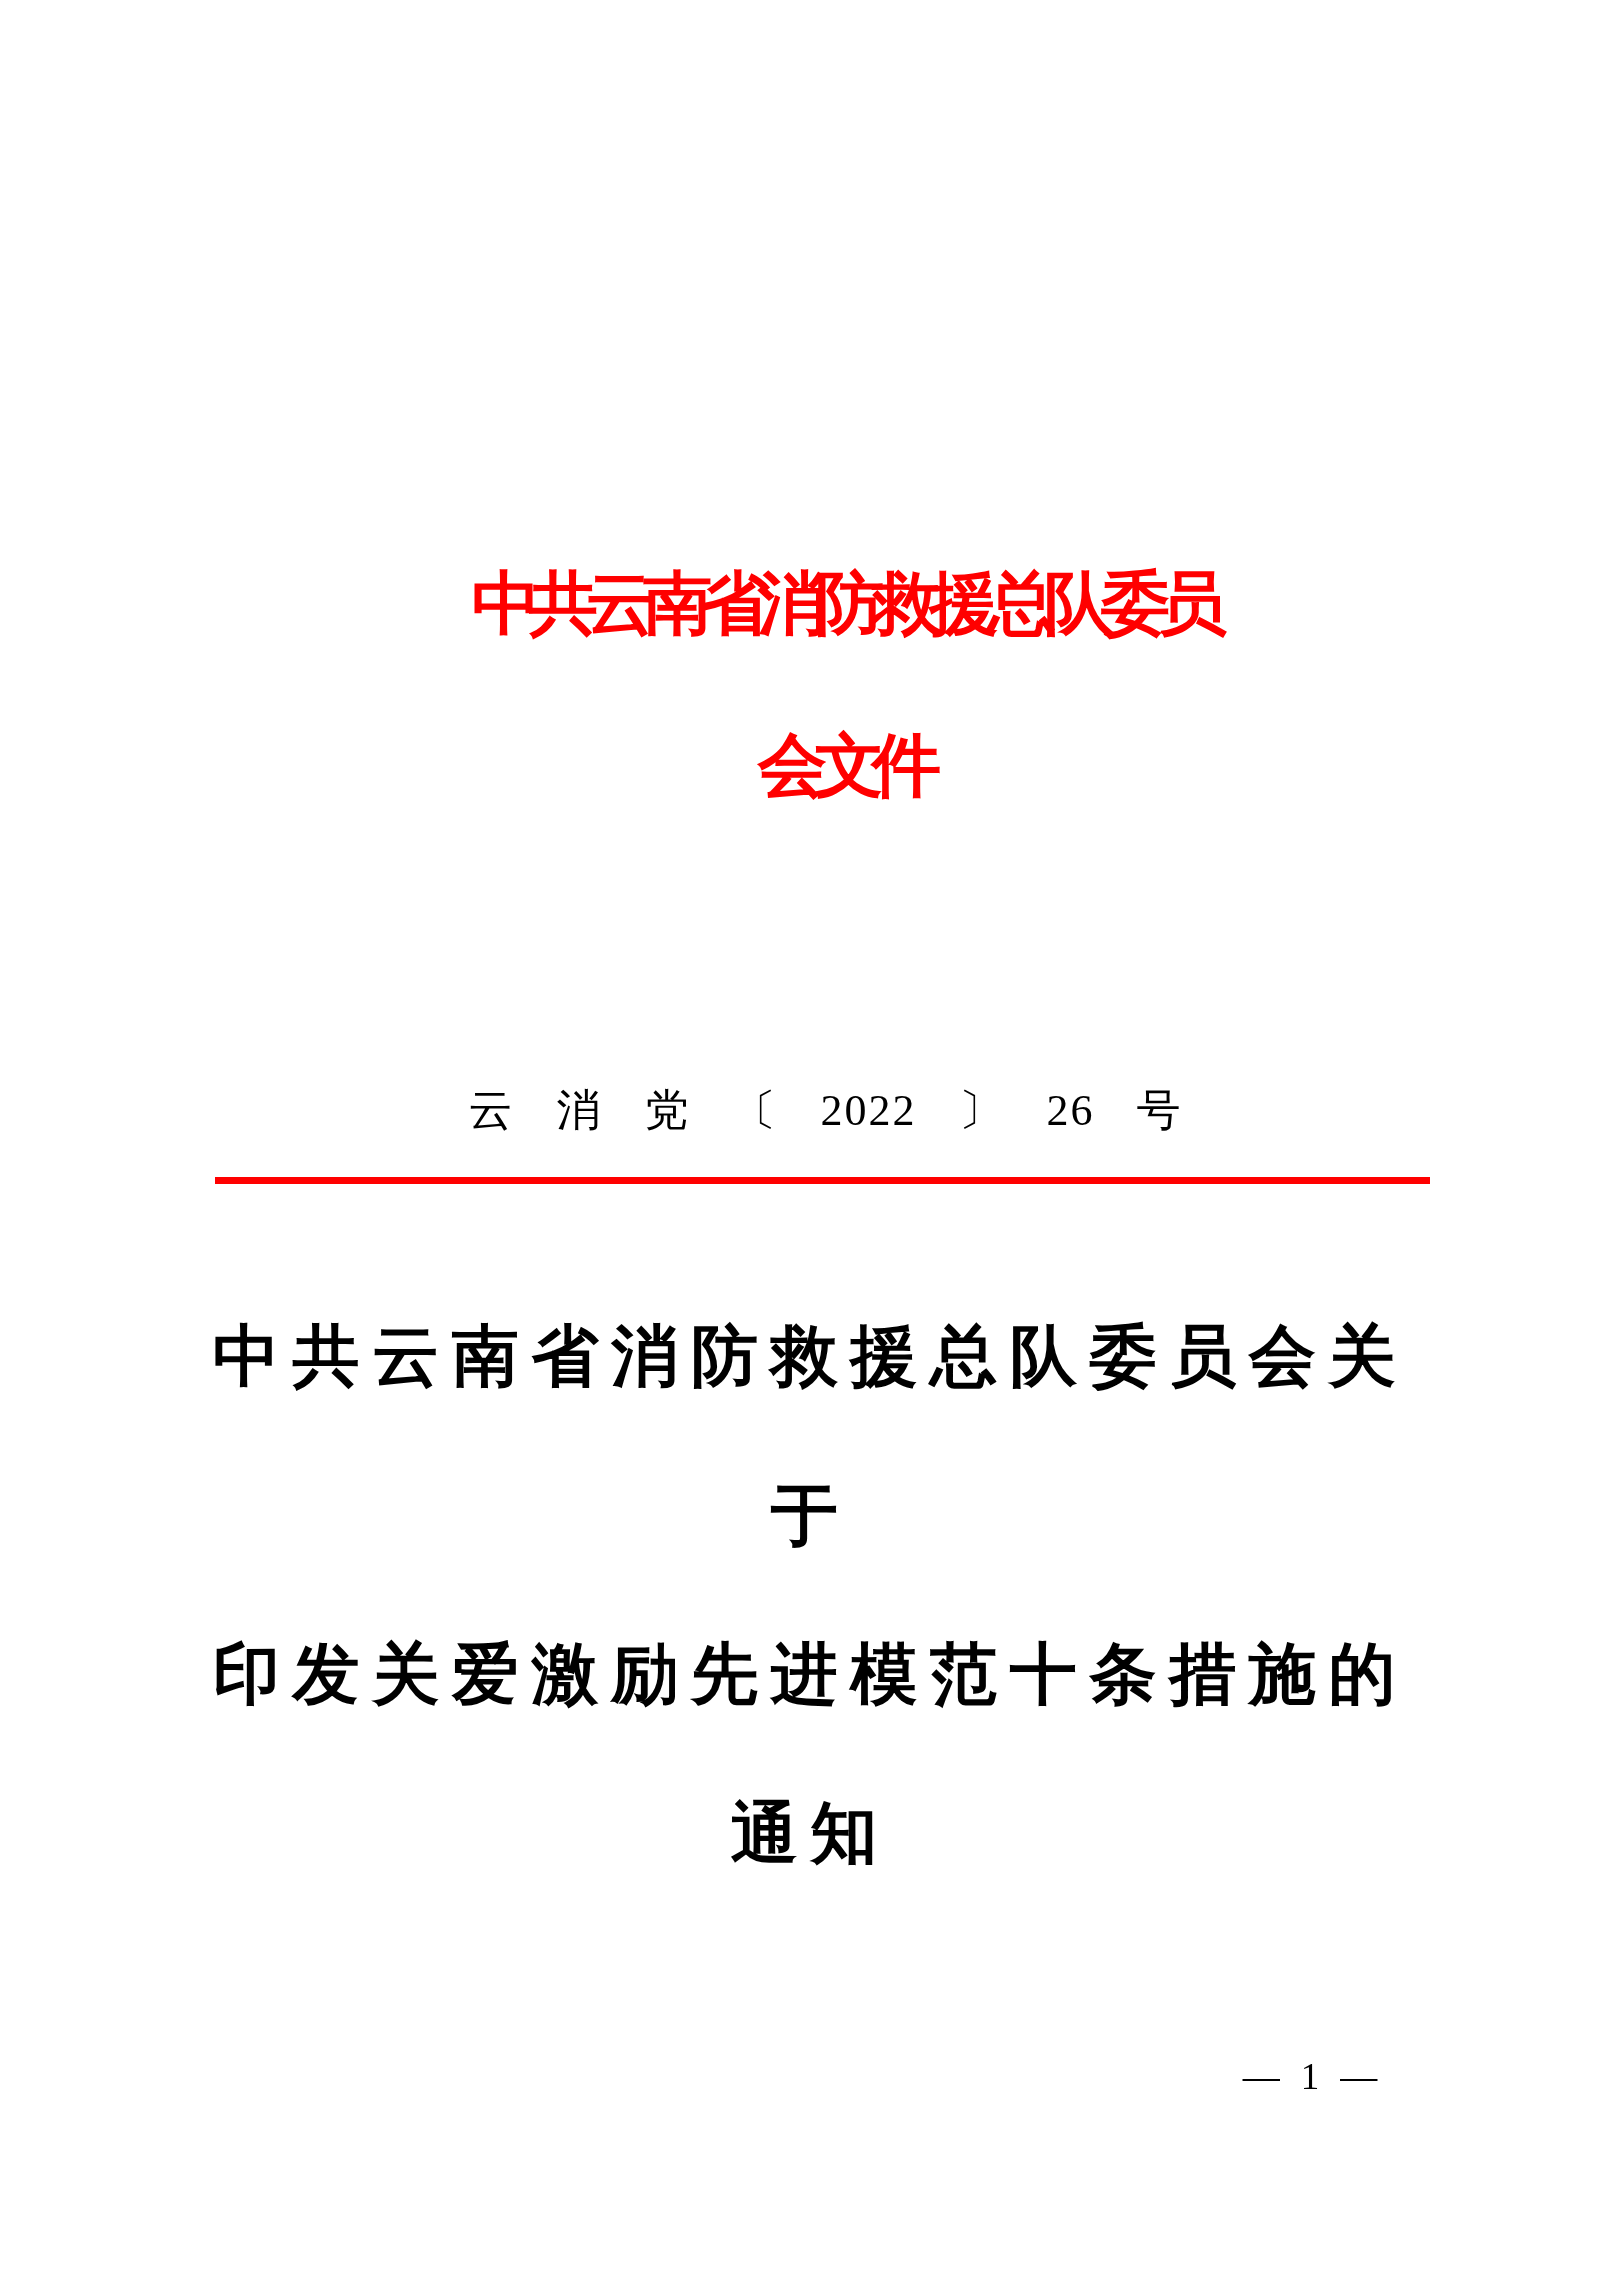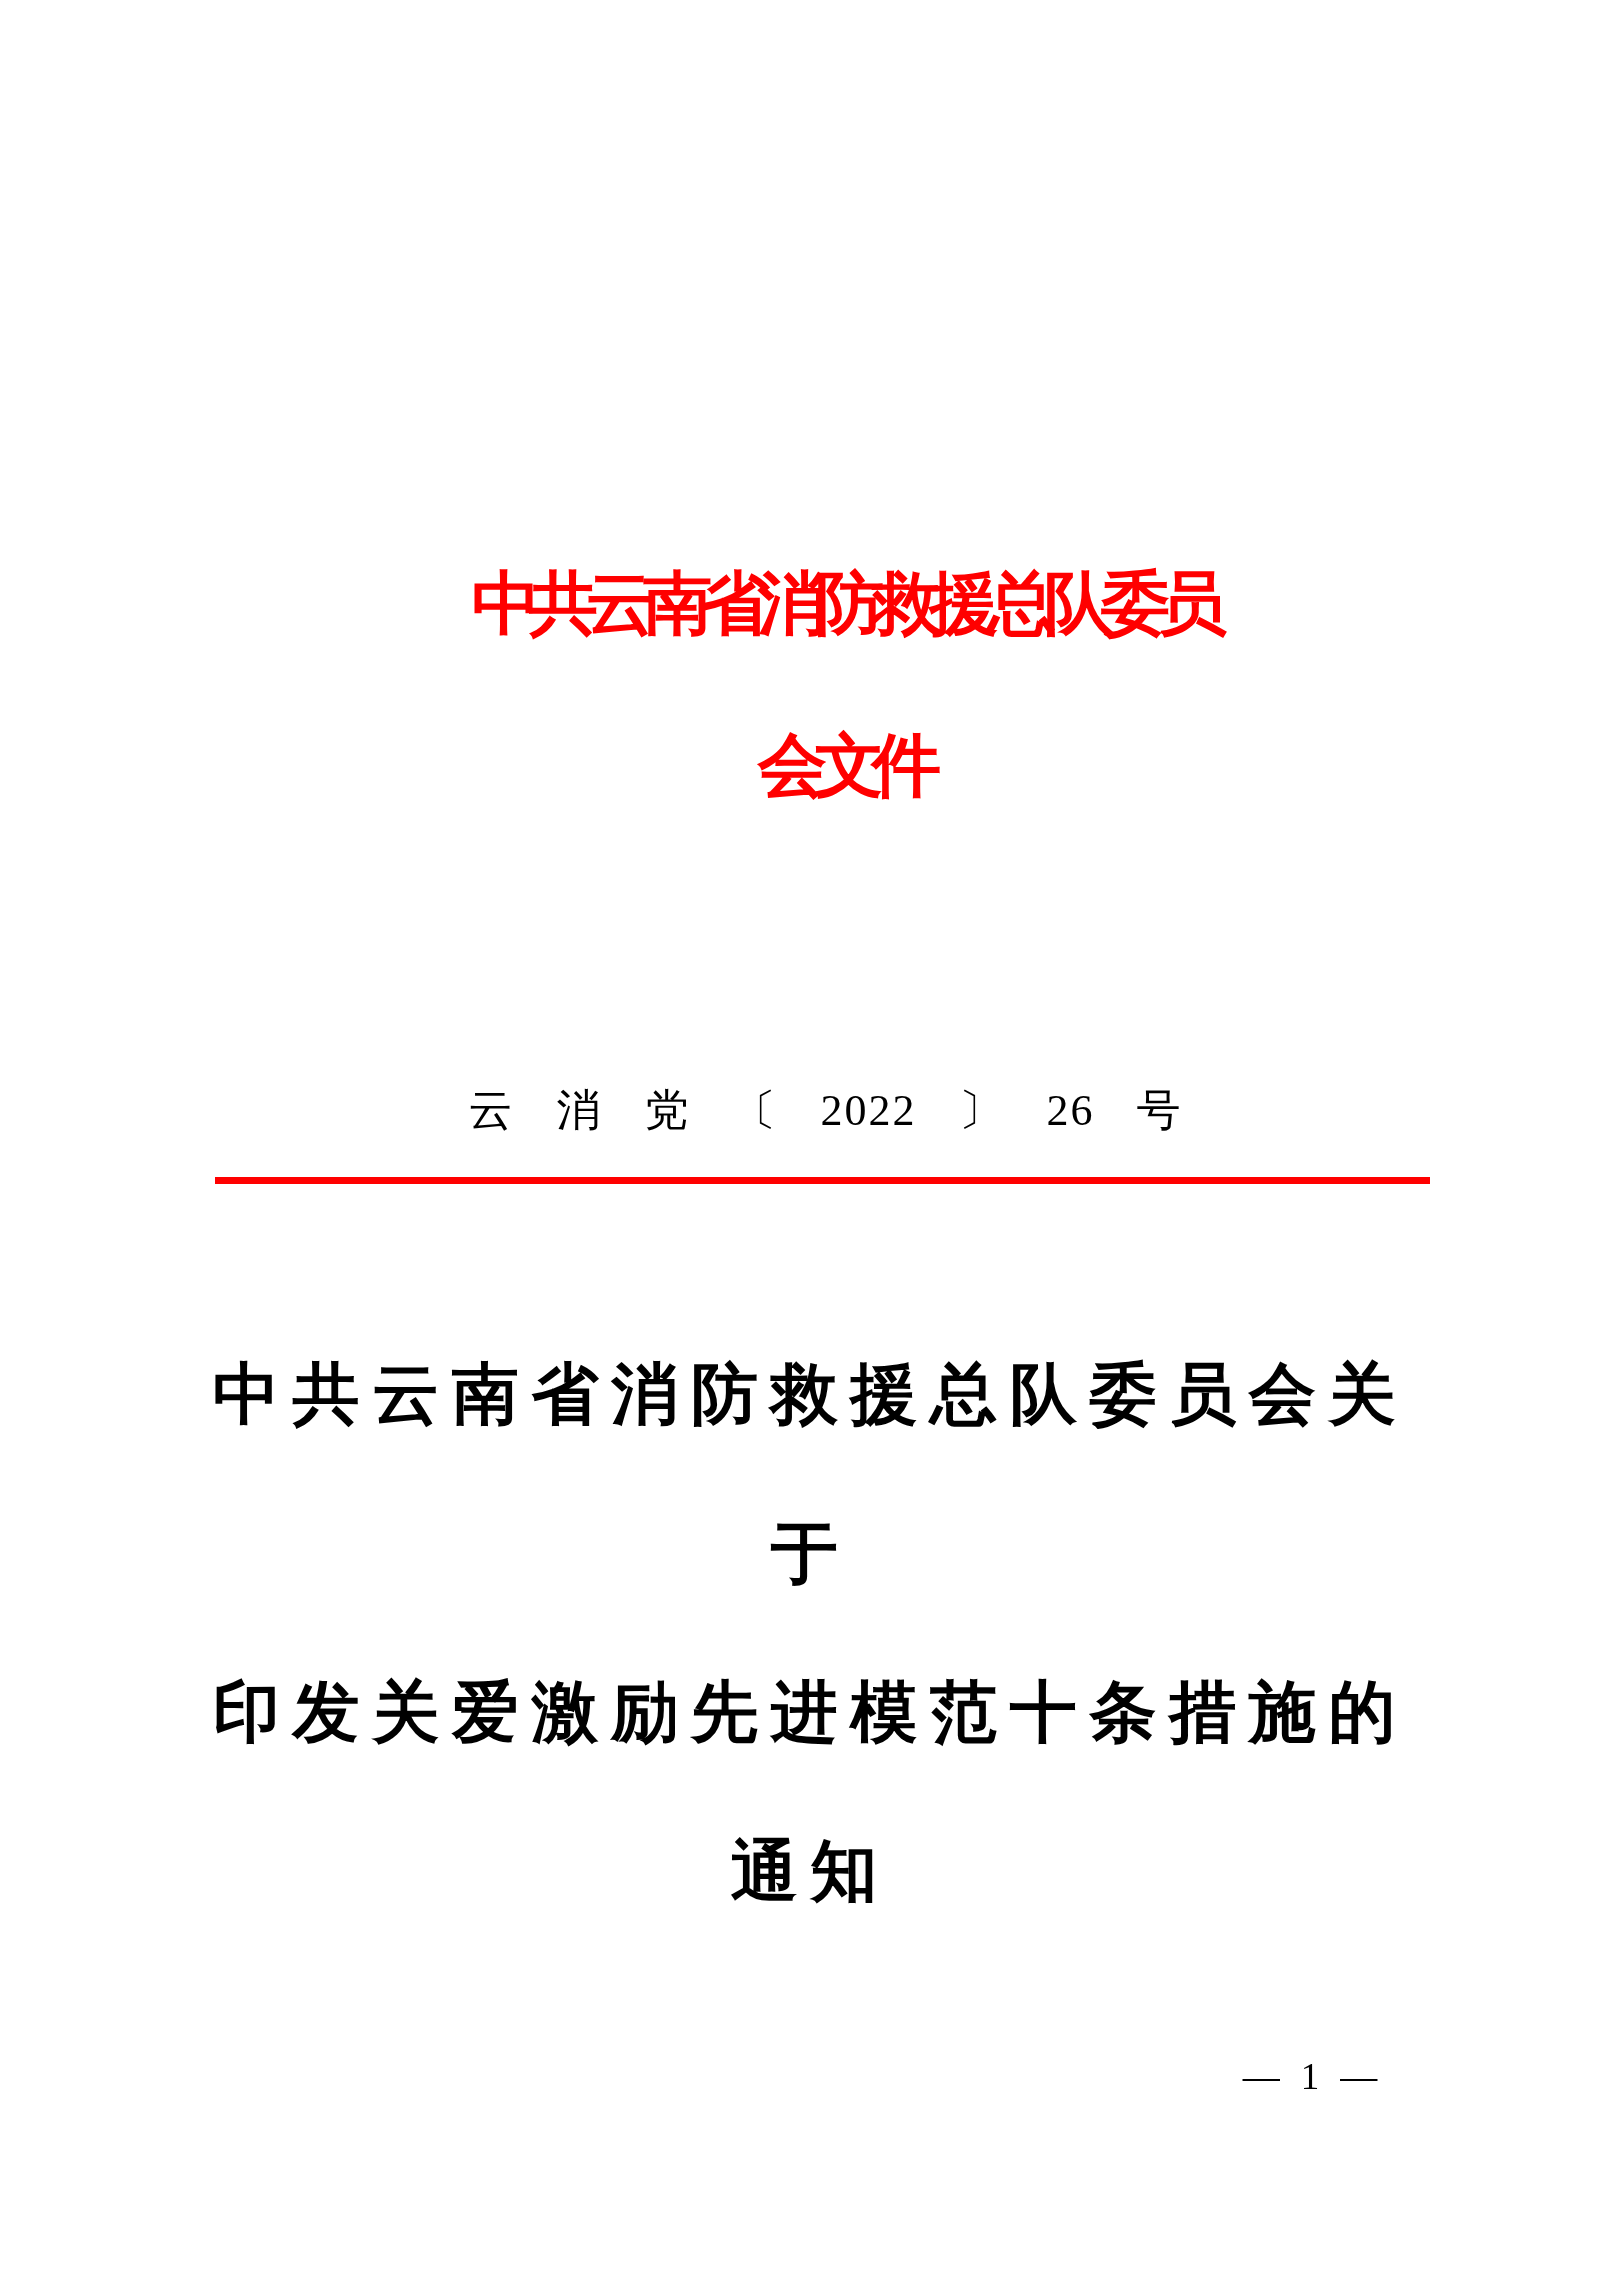--- a/index.html
+++ b/index.html
@@ -56,21 +56,21 @@
     top: 1177px;
     left: 215px;
     width: 1215px;
     height: 6.9px;
     background: #ff0000;
   }
 
   
   .main-title {
     position: absolute;
-    top: 1314px;
+    top: 1276px;
     left: 0;
     width: 1621px;
     text-align: center;
     color: #000000;
     font-family: "Liberation Sans", sans-serif;
     font-weight: bold;
     font-size: 67px;
     line-height: 159px;
     letter-spacing: 12.7px;
     white-space: nowrap;

